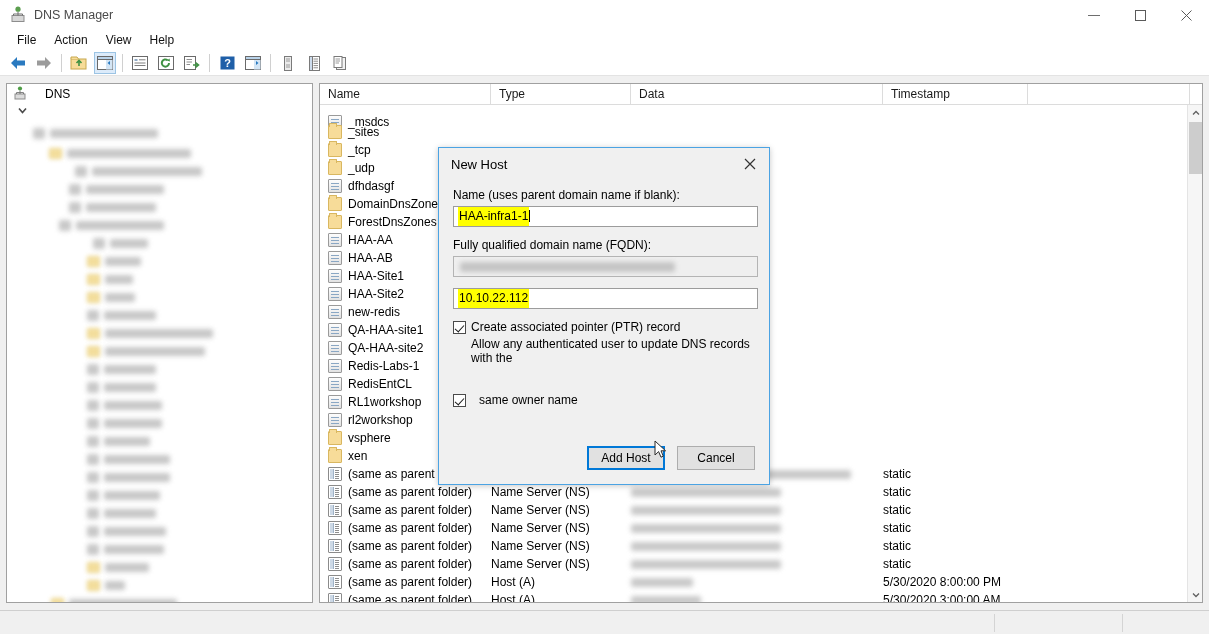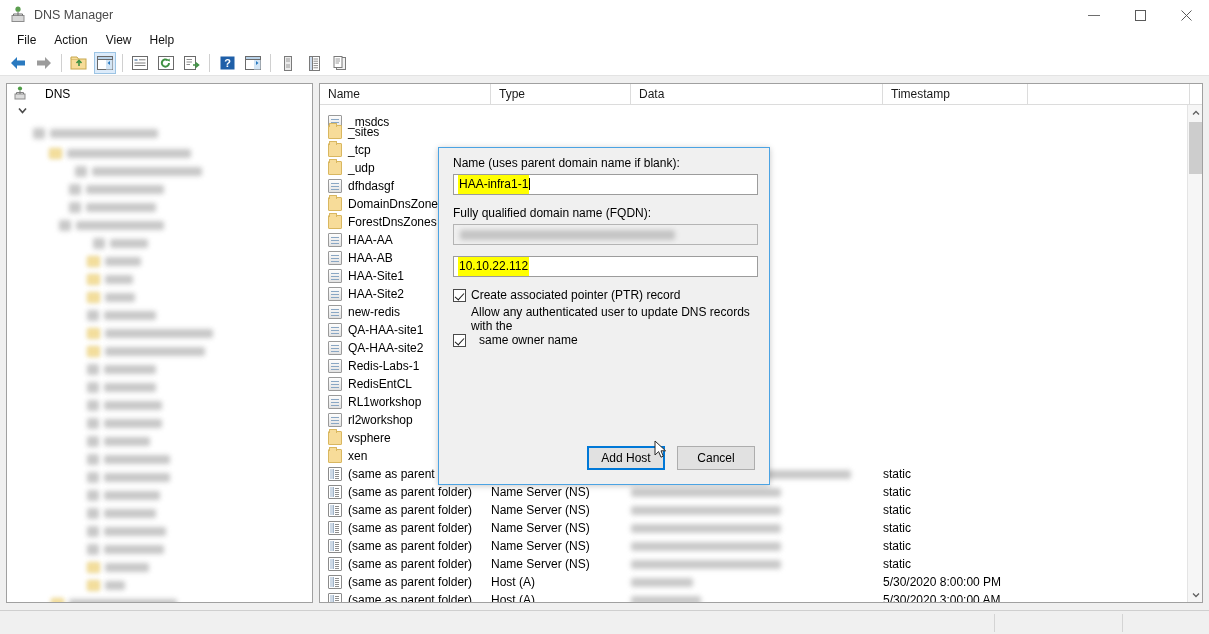--- a/index.html
+++ b/index.html
@@ -157,21 +157,21 @@
   .cbrow { display:flex; align-items:flex-end; margin-bottom:3px; }
   .cb {
     width:13px; height:13px; background:#fff; border:1px solid #4a4a4a;
     flex:none; margin-right:5px; margin-top:1px; position:relative;
   }
   .cb:after {
     content:''; position:absolute; left:3px; top:1px; width:4px; height:8px;
     border:solid #1a1a1a; border-width:0 1.6px 1.6px 0; transform:rotate(42deg);
   }
   .cbtext { font-size:12px; line-height:14px; }
-  .cbtext .ind { display:block; padding-left:8px; }
+  .cbtext .ind { display:block; padding-left:8px;margin-top:28px; }
   .dlg-buttons { position:absolute; right:14px; bottom:14px; display:flex; gap:12px; }
   .btn {
     width:78px; height:24px; font-size:12px; background:#e1e1e1;
     border:1px solid #adadad; display:flex; align-items:center; justify-content:center;
   }
   .btn.default { border:2px solid #0078d7; background:#e1e1e1; }
 
   
   .cursor { position:absolute; left:654px; top:440px; width:14px; height:20px; }
 </style>
@@ -663,20 +663,28 @@
     </div>
   </div>
 
   <div class="statusbar">
     <div class="sb-div" style="left:994px"></div>
     <div class="sb-div" style="left:1122px"></div>
     <span></span>
   </div>
 
   <div class="dialog">
+    <div class="dlg-title">
+      <span>New Host</span>
+      <div class="dlg-close">
+        <svg width="12" height="12" viewBox="0 0 12 12">
+            <path d="M1 1 L11 11 M11 1 L1 11" stroke="#333" stroke-width="1.2" fill="none"></path>
+          </svg>
+      </div>
+    </div>
 
     <div class="dlg-body">
       <div class="lab">Name (uses parent domain name if blank):</div>
       <div class="inp">
         <span class="hl">HAA-infra1-1</span><span class="cursor-bar"></span>
       </div>
 
       <div class="lab">Fully qualified domain name (FQDN):</div>
       <div class="inp readonly">
         <span class="blurtext" style="display:block;width:215px;height:10px;margin-top:5px;margin-left:2px;"></span>

